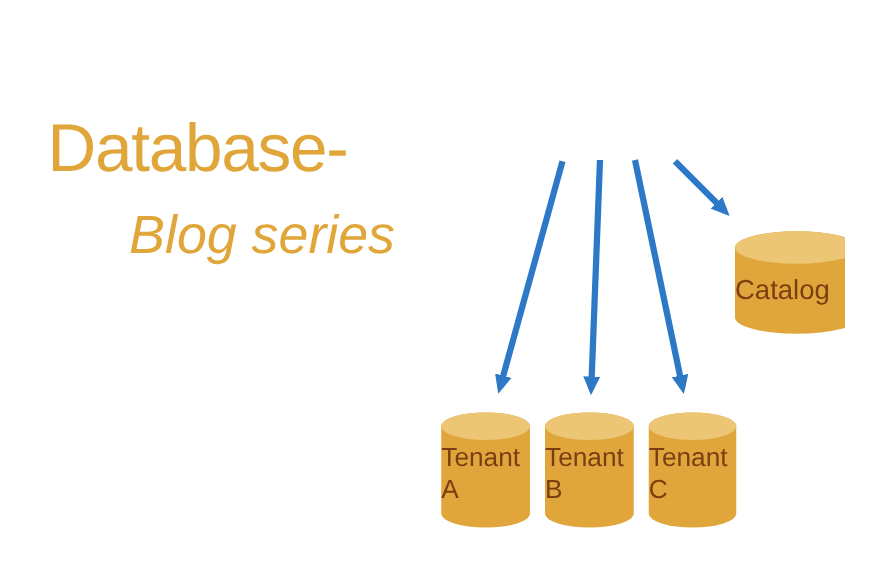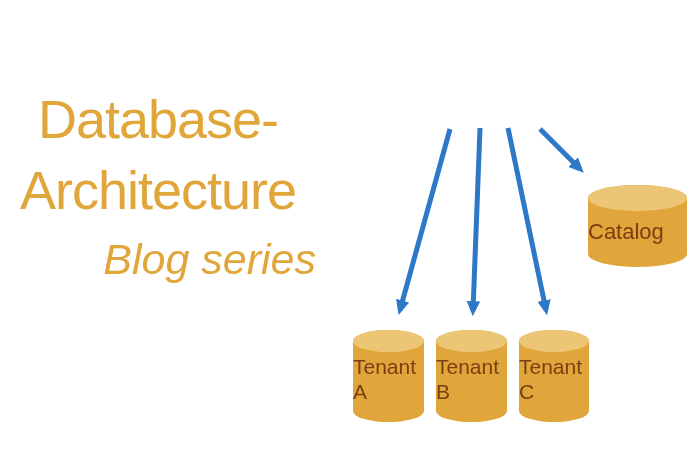--- a/index.html
+++ b/index.html
@@ -6,21 +6,20 @@
   body {
     font-family: "Liberation Sans", sans-serif;
     background: #fff;
   }
   .canvas {
     position: relative;
     width: 676px;
     height: 450px;
     background: var(--background, #FFFFFF);
     overflow: hidden;
-    padding-left: 16px;
   }
 
   
   .title-block {
     position: absolute;
     left: 0;
     top: 84px;
     width: 316px;
     text-align: center;
     color: var(--title-gold, #E0A63A);
@@ -92,21 +91,20 @@
     line-height: 26px;
   }
 </style>
 </head>
 <body>
 
 <div class="canvas">
 
   <div class="title-block">
     <div class="title-line">Database-</div>
-    <div class="title-line">Architecture</div>
     <div class="title-subtitle">Blog series</div>
   </div>
 
   <svg class="diagram-svg" viewBox="0 0 700 450" xmlns="http://www.w3.org/2000/svg">
     <defs>
       <marker id="ah" viewBox="0 0 10 10" refX="6.5" refY="5" markerWidth="3" markerHeight="3" orient="auto">
         <polygon class="arrowhead" points="0,0.5 10,5 0,9.5"></polygon>
       </marker>
     </defs>
 

